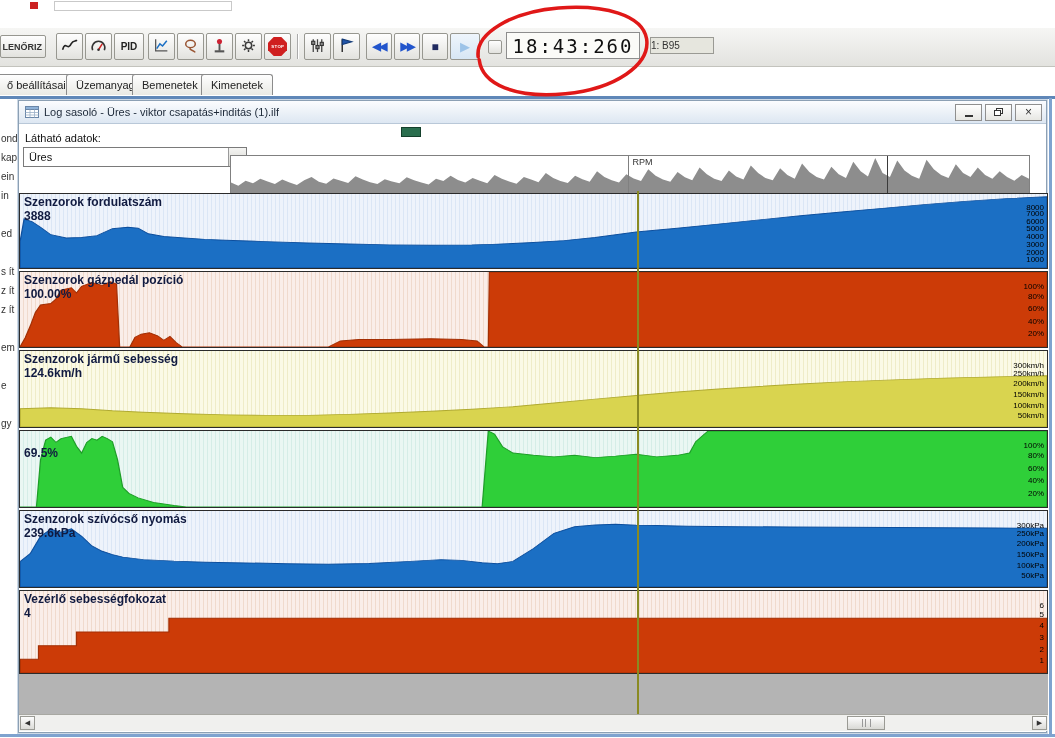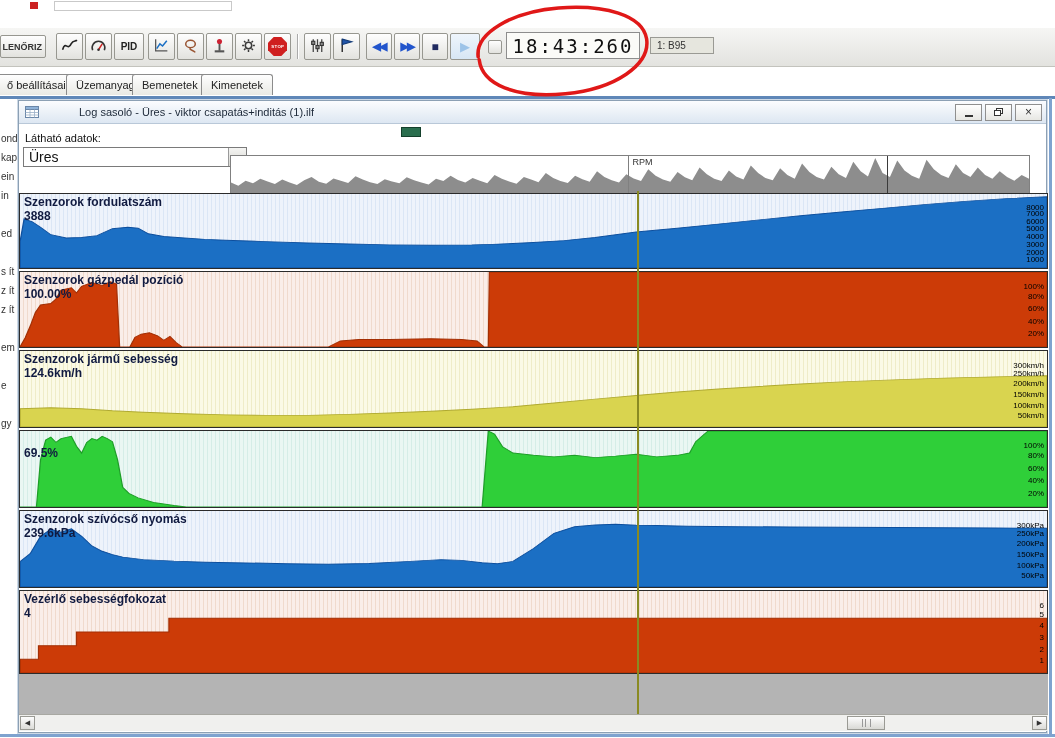--- a/index.html
+++ b/index.html
@@ -24,21 +24,21 @@
   .sep{position:absolute;left:297px;top:6px;height:25px;width:0;border-left:1px solid #aaa;border-right:1px solid #fff;}
   .pb{color:#2255cc;font-size:11px;letter-spacing:-2px;font-weight:bold;}
   .stopg{color:#202a60;font-size:12px;letter-spacing:0;}
   .playg{color:#9cc3e8;font-size:13px;letter-spacing:0;}
   .blankbtn{top:12px;width:14px;height:14px;}
   .time-display{position:absolute;left:506px;top:4px;width:134px;height:27px;box-sizing:border-box;
       background:#fbfbf8;border:1px solid #8d8d8d;display:flex;align-items:center;justify-content:center;
       font-family:"DejaVu Sans Mono",monospace;font-size:19px;letter-spacing:2px;color:#101010;}
   .channel-badge{position:absolute;left:650px;top:9px;width:64px;height:17px;box-sizing:border-box;
       background:#e6e6de;border:1px solid #9a9a94;font-size:10px;color:#333;
-      display:flex;align-items:center;padding-left:6px;}
+      display:flex;align-items:center;}
   .octagon{width:19px;height:19px;background:#cf1f1f;
       clip-path:polygon(30% 0,70% 0,100% 30%,100% 70%,70% 100%,30% 100%,0 70%,0 30%);
       display:flex;align-items:center;justify-content:center;}
   .octagon span{color:#fff;font-size:8px;font-weight:bold;transform:scale(0.55);letter-spacing:.5px;}
 
   
   .tabrow{position:absolute;left:0;top:74px;width:944px;height:22px;background:#fff;}
   .tab{position:absolute;top:0;height:21px;box-sizing:border-box;padding:4px 9px 0;
        background:linear-gradient(#fefefe,#e9e9e4);border:1px solid #8c8c8c;border-bottom:none;
        border-radius:3px 3px 0 0;font-size:11px;color:#222;white-space:nowrap;}
@@ -48,37 +48,37 @@
 
   
   #fragments{position:absolute;left:0;top:100px;width:17px;height:560px;overflow:hidden;}
   #fragments span{position:absolute;left:1px;width:16px;overflow:hidden;font-size:10px;color:#333;white-space:nowrap;}
 
   
   .child{position:absolute;left:18px;top:100px;width:1029px;height:633px;box-sizing:border-box;
          background:#fff;border:1px solid #8ca0b4;outline:1px solid #cdd9e6;}
   .titlebar{position:absolute;left:0;top:0;width:100%;height:23px;box-sizing:border-box;
          background:linear-gradient(#fbfcfe,#dde7f2);border-bottom:1px solid #b9c8d8;
-         display:flex;align-items:center;padding:0 4px 0 6px;gap:35px;}
+         display:flex;align-items:center;padding:0 4px 0 6px;}
   .wicon{width:14px;height:14px;margin-right:5px;flex:0 0 auto;}
   .wicon svg{width:14px;height:14px;display:block;}
   .wtitle{font-size:11px;color:#1c2838;white-space:nowrap;overflow:hidden;}
   .wbtns{margin-left:auto;display:flex;gap:3px;}
   .wbtn{width:27px;height:17px;box-sizing:border-box;background:linear-gradient(#ffffff,#e7e7e3);
         border:1px solid #8f8f8f;display:flex;align-items:center;justify-content:center;
         font-size:12px;color:#333;line-height:1;}
   .glyph-min{width:8px;height:2px;background:#333;margin-top:8px;}
   .glyph-restore{position:relative;width:9px;height:8px;}
   .glyph-restore::before{content:"";position:absolute;right:0;top:0;width:5px;height:4px;border:1px solid #333;}
   .glyph-restore::after{content:"";position:absolute;left:0;bottom:0;width:5px;height:4px;border:1px solid #333;background:#fff;}
 
   .lbl{position:absolute;left:6px;top:31px;font-size:11px;color:#111;}
   .combo{position:absolute;left:4px;top:46px;width:224px;height:20px;box-sizing:border-box;
          background:#fff;border:1px solid #7a7a7a;display:flex;align-items:center;}
-  .combo-text{font-size:14px;padding-left:5px;flex:1;}
+  .combo-text{font-size:11px;padding-left:5px;flex:1;}
   .combo-btn{width:17px;height:100%;background:linear-gradient(#f4f4f2,#d8d8d2);
          border-left:1px solid #9a9a9a;display:flex;align-items:center;justify-content:center;
          font-size:7px;color:#333;}
   .legend-chip{position:absolute;left:382px;top:26px;width:18px;height:8px;background:#2a6e4e;border:1px solid #14402c;}
 
   .overview{position:absolute;left:211px;top:26px;width:800px;height:40px;box-sizing:border-box;
          background:#fff;border:1px solid #808080;margin-top:28px;}
   .overview svg{position:absolute;left:0;top:0;width:100%;height:100%;}
   .ov-divider{position:absolute;top:0;bottom:0;width:1px;background:#808080;}
   .ov-label{position:absolute;top:1px;font-size:9px;color:#333;}

